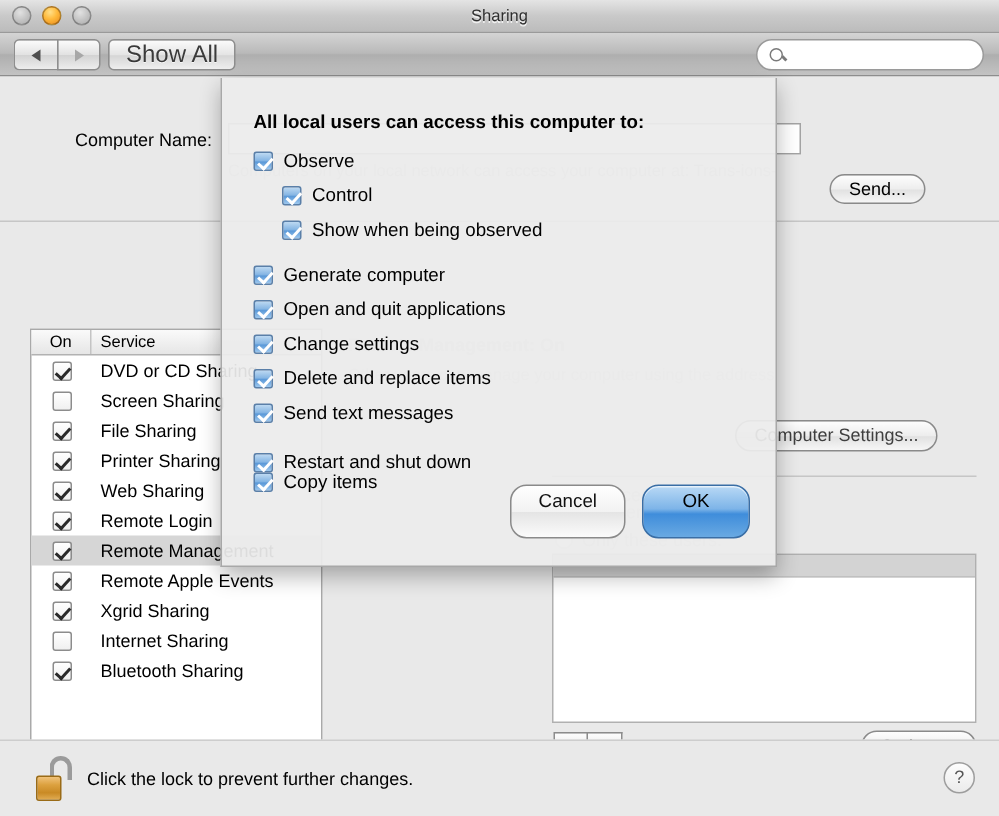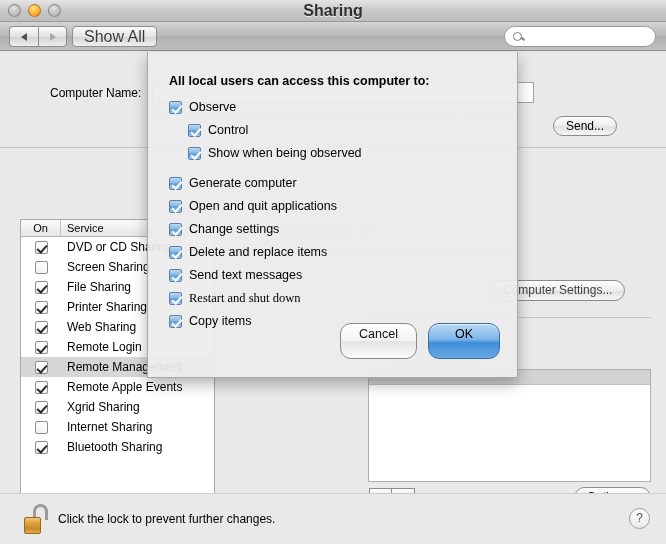--- a/index.html
+++ b/index.html
@@ -42,22 +42,22 @@
   }
   .tl.grey {
     background: radial-gradient(circle at 40% 30%, #e2e2e2 0%, #c2c2c2 55%, #ababab 100%);
   }
   .tl.amber {
     background: radial-gradient(circle at 40% 28%, #ffe08a 0%, #ffba3c 45%, #e8881a 100%);
   }
   #win-title {
     text-align: center;
     line-height: 22px;
-    font-size: 16px;
-    font-weight: bold;
+    font-size: 11px;
+    font-weight: normal;
     color: #2e2e2e;
     text-shadow: 0 1px 0 rgba(255,255,255,0.75);
   }
 
   
   #toolbar {
     position: relative;
     height: 29px;
     background: linear-gradient(to bottom, #d4d4d4 0%, #b9b9b9 48%, #aeaeae 52%, #c3c3c3 100%);
     border-bottom: 1px solid #8d8d8d;
@@ -632,21 +632,21 @@
           <span>Change settings</span>
         </div>
         <div class="sheet-cb-row" style="top: 193px; left: 21px;">
           <span class="cb-aqua"></span>
           <span>Delete and replace items</span>
         </div>
         <div class="sheet-cb-row" style="top: 216px; left: 21px;">
           <span class="cb-aqua"></span>
           <span>Send text messages</span>
         </div>
-        <div class="sheet-cb-row" style="top: 239px; left: 21px; font-family: Liberation Serif, serif;">
+        <div class="sheet-cb-row" style="top: 249px; left: 21px;">
           <span class="cb-aqua"></span>
           <span>Restart and shut down</span>
         </div>
         <div class="sheet-cb-row" style="top: 262px; left: 21px;">
           <span class="cb-aqua"></span>
           <span>Copy items</span>
         </div>
       </div>
     <div id="sheet-buttons">
       <div class="sheet-btn" id="cancel-btn">Cancel</div>

